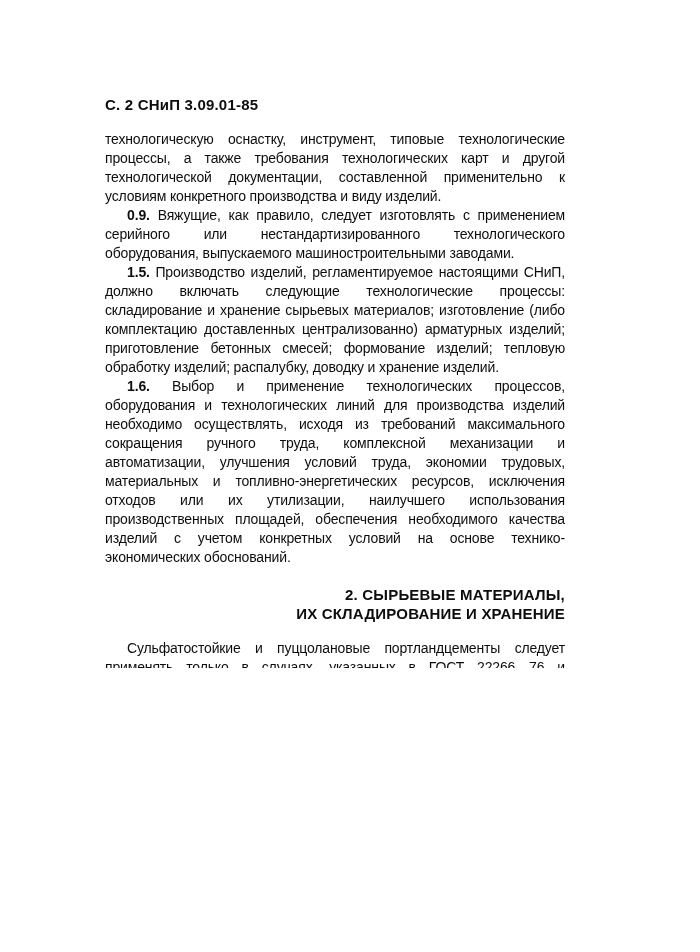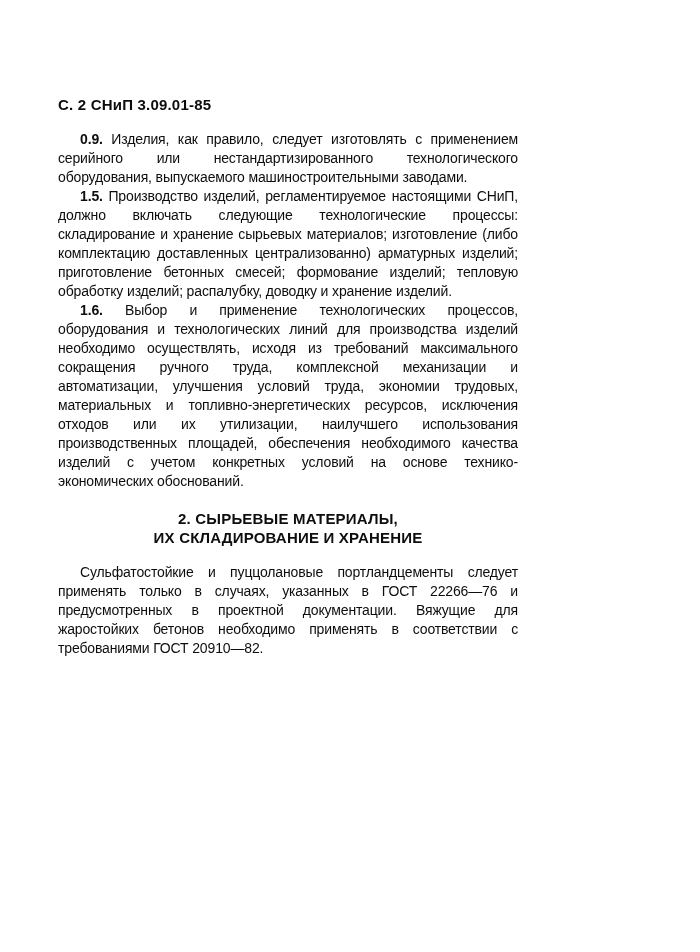--- a/index.html
+++ b/index.html
@@ -8,21 +8,21 @@
     background: #ffffff;
   }
   .page {
     position: relative;
     width: 700px;
     height: 668px;
     background: #ffffff;
     color: #0d0d0d;
     font-family: "Liberation Sans", sans-serif;
     box-sizing: border-box;
-    padding: 96px 120px 0 58px;
+    padding: 96px 120px 0 105px;
     overflow: hidden;
   }
   .page-header {
     font-size: 15px;
     font-weight: bold;
     letter-spacing: 0.2px;
     margin: 0 0 17px 0;
   }
   .body-text {
     width: 460px;
@@ -39,35 +39,36 @@
     text-indent: 0;
   }
   .pnum {
     font-weight: bold;
   }
   .section-heading {
     margin: 18px 0 16px 0;
     font-size: 15px;
     line-height: 19px;
     font-weight: bold;
-    text-align: center;
+    text-align: right;
     white-space: pre-line;
     letter-spacing: 0.2px;
   }
 </style>
 </head>
 <body>
 
 <div class="page">
   <p class="page-header">С. 2 СНиП 3.09.01-85</p>
 
   <div class="body-text">
 
+    <p class="para noindent"><span>технологическую оснастку, инструмент, типовые технологические процессы, а также требования технологических карт и другой технологической документации, составленной применительно к условиям конкретного производства и виду изделий.</span></p>
 
-    <p class="para"><b class="pnum">0.9.</b> <span>Изделия, как правило, следует изготовлять с применением серийного или нестандартизированного технологического оборудования, выпускаемого машиностроительными заводами.</span></p>
+    <p class="para"><b class="pnum">0.9.</b> <span>Вяжущие, как правило, следует изготовлять с применением серийного или нестандартизированного технологического оборудования, выпускаемого машиностроительными заводами.</span></p>
 
 
     <p class="para"><b class="pnum">1.5.</b> <span>Производство изделий, регламентируемое настоящими СНиП, должно включать следующие технологические процессы: складирование и хранение сырьевых материалов; изготовление (либо комплектацию доставленных централизованно) арматурных изделий; приготовление бетонных смесей; формование изделий; тепловую обработку изделий; распалубку, доводку и хранение изделий.</span></p>
 
 
     <p class="para"><b class="pnum">1.6.</b> <span>Выбор и применение технологических процессов, оборудования и технологических линий для производства изделий необходимо осуществлять, исходя из требований максимального сокращения ручного труда, комплексной механизации и автоматизации, улучшения условий труда, экономии трудовых, материальных и топливно-энергетических ресурсов, исключения отходов или их утилизации, наилучшего использования производственных площадей, обеспечения необходимого качества изделий с учетом конкретных условий на основе технико-экономических обоснований.</span></p>
 
     <p class="section-heading">2. СЫРЬЕВЫЕ МАТЕРИАЛЫ,
 ИХ СКЛАДИРОВАНИЕ И ХРАНЕНИЕ</p>
 

